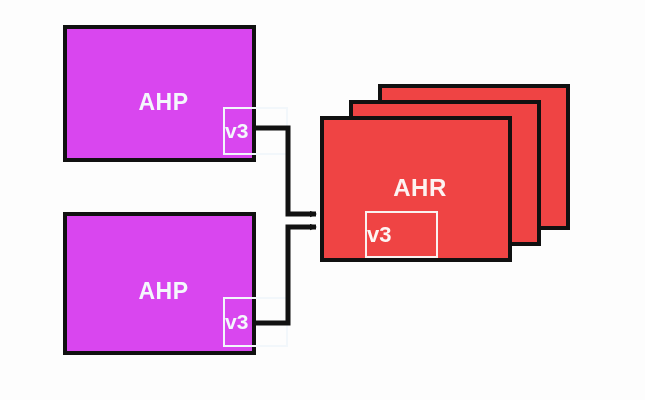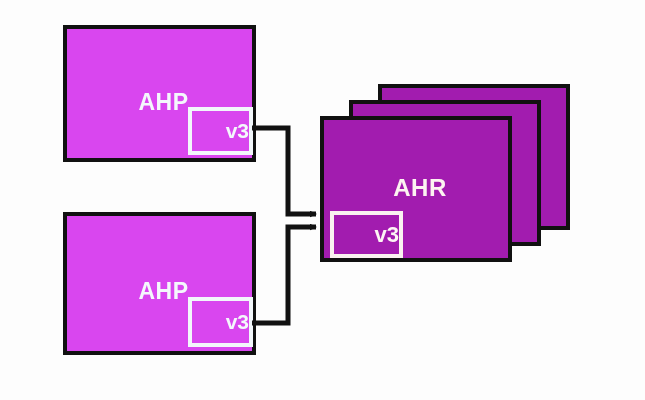--- a/index.html
+++ b/index.html
@@ -21,41 +21,42 @@
   }
   .node-box {
     position: absolute;
     box-sizing: border-box;
     border: 4px solid #111111;
   }
   .node-box.blue {
     background: #d946ef;
   }
   .node-box.pink {
-    background: #a21caf;
+    background: #ef4444;
   }
   .node-label {
     position: absolute;
     color: #fdf3f1;
     font-weight: bold;
     font-family: "Liberation Sans", sans-serif;
     letter-spacing: 0.5px;
     white-space: nowrap;
     text-align: center;
   }
   .node-label.on-blue {
     color: #f4f8fc;
   }
   .sub-box {
     position: absolute;
     box-sizing: border-box;
-    border: 4px solid #eab308;
+    border: 2px solid #eab308;
     display: flex;
     align-items: center;
-    justify-content: flex-end;
+    justify-content: flex-start;
+    margin-left: 35px;
   }
   .sub-box.blue-sub {
     background: transparent;
     border-color: #f2f7fb;
   }
   .sub-box.pink-sub {
     background: transparent;
     border-color: #faf2f0;
   }
   .sub-label {

